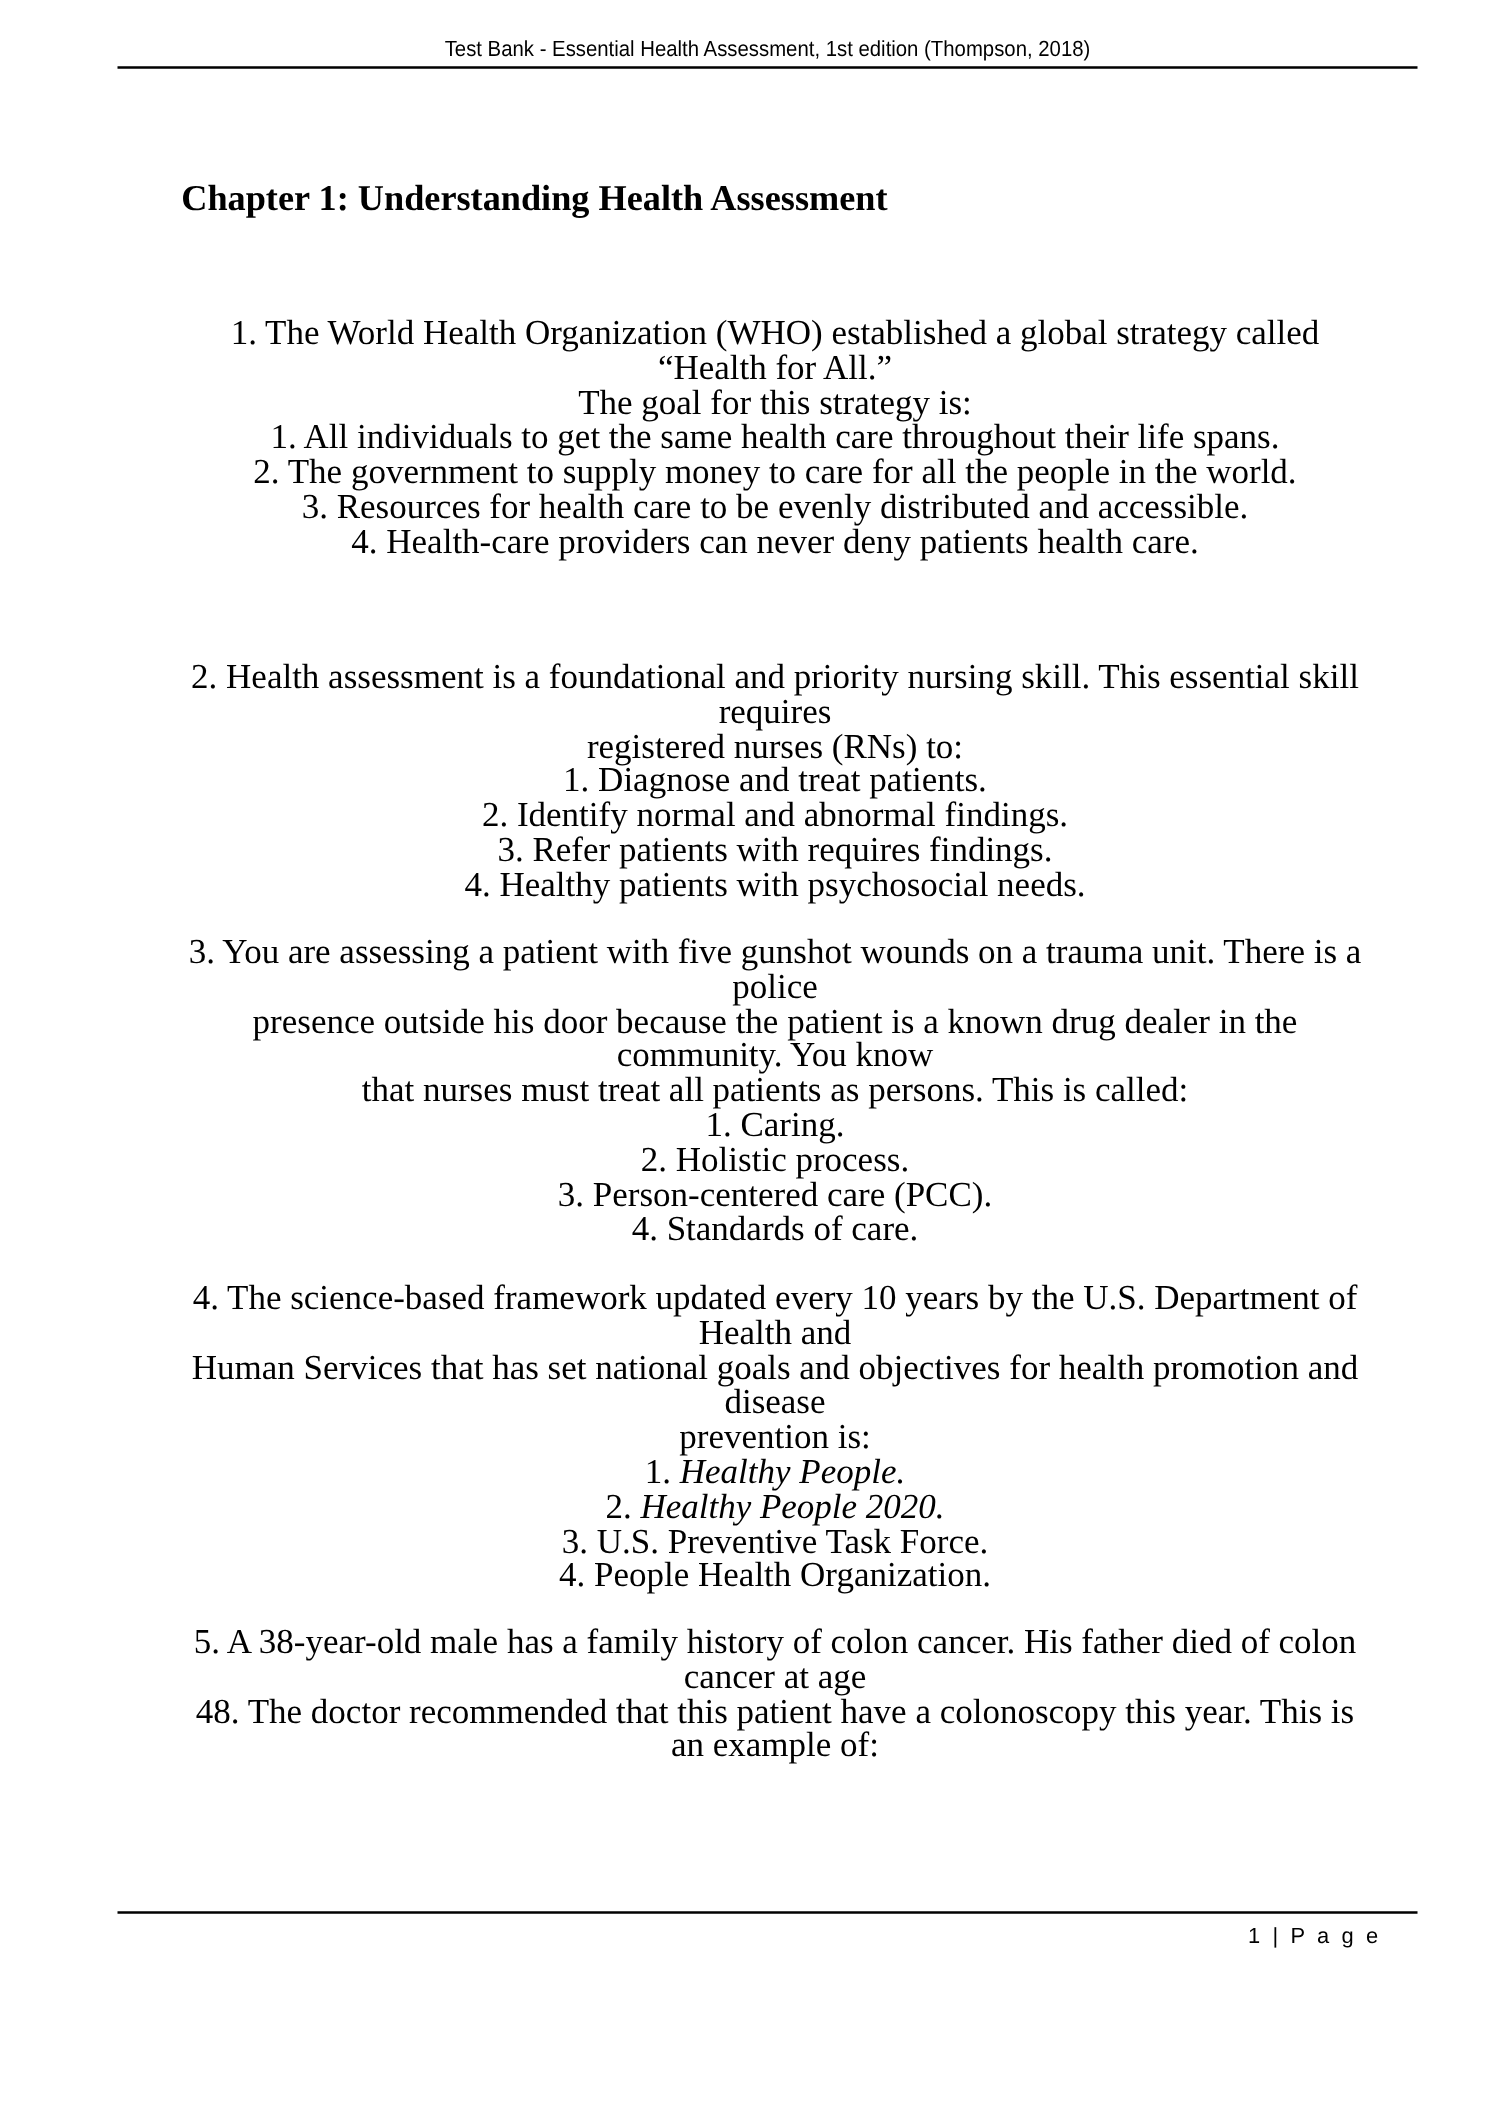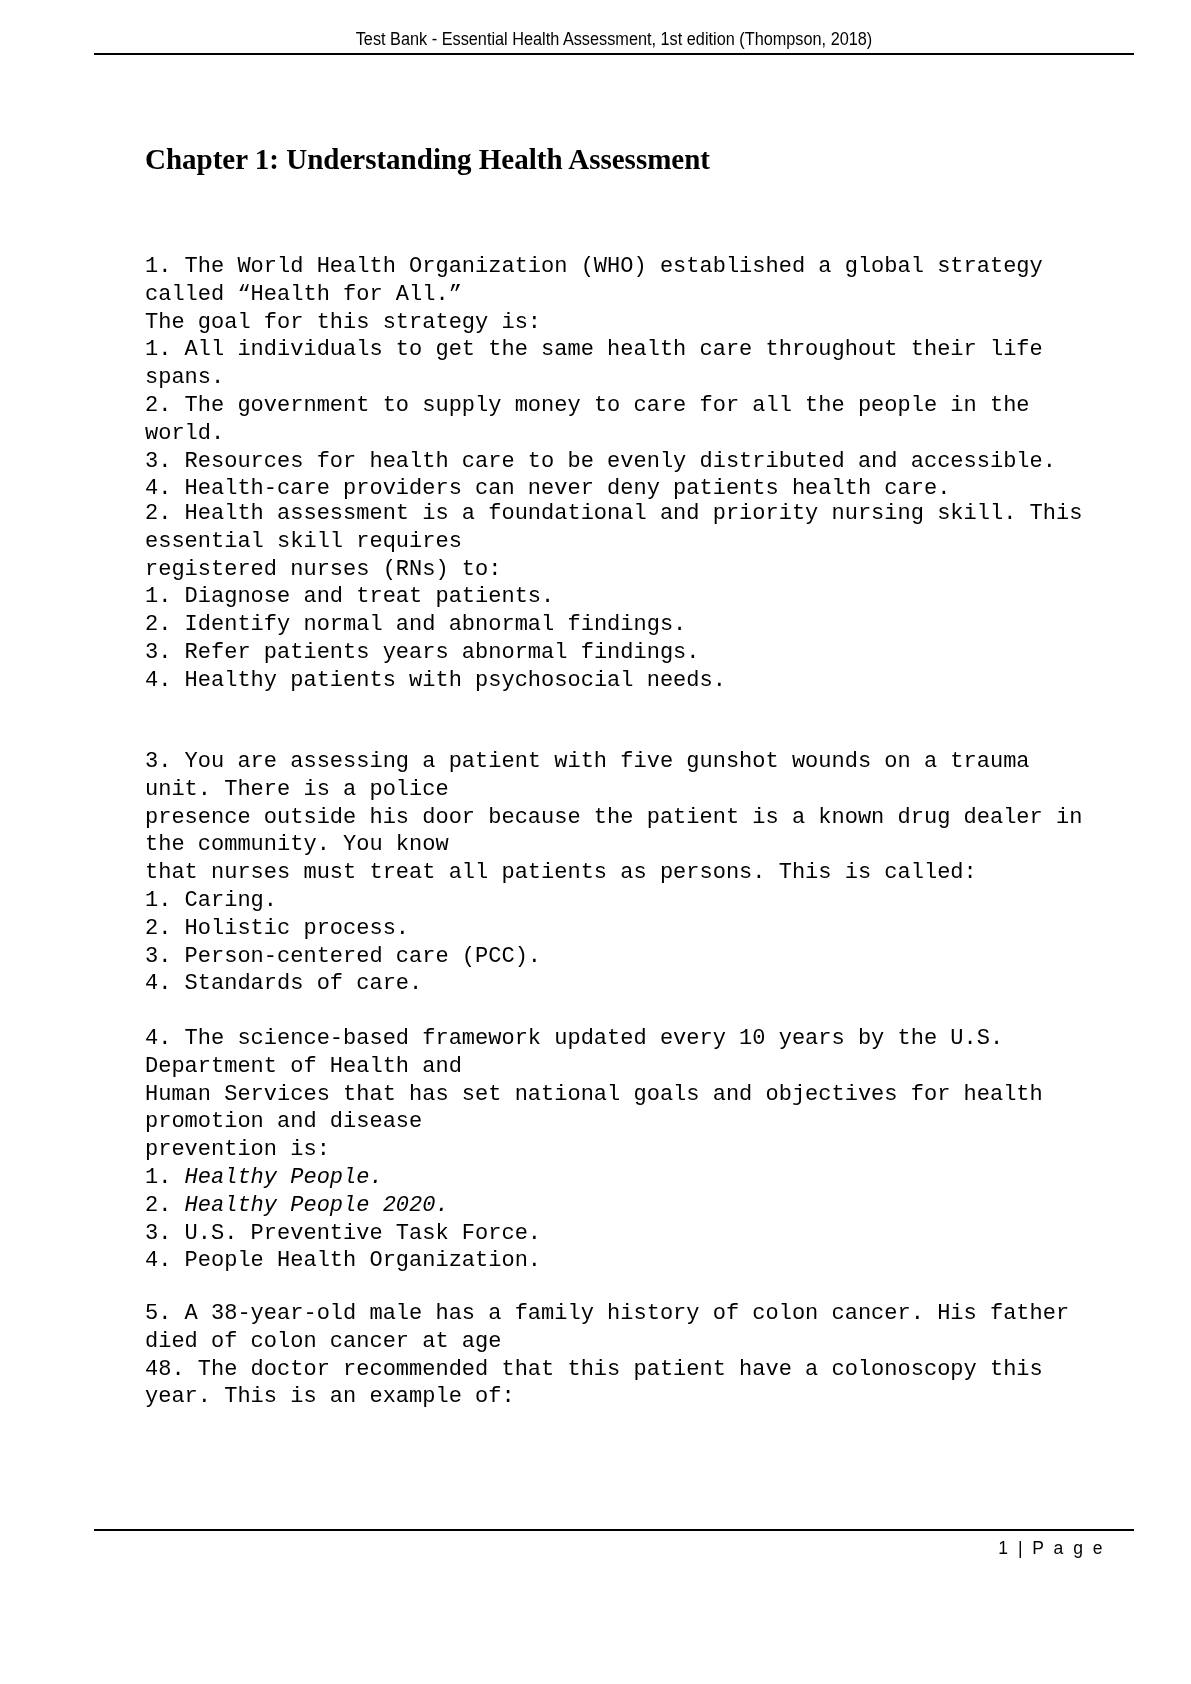--- a/index.html
+++ b/index.html
@@ -15,47 +15,47 @@
   .page-num {
     position:absolute; right:86px; top:1538px;
     font-family:"Liberation Sans", sans-serif; font-size:17.5px; letter-spacing:2.5px;
   }
   .chapter {
     position:absolute; left:145px; top:143px;
     font-family:"Liberation Serif", serif; font-weight:bold; font-size:29px;
   }
   .q {
     position:absolute; left:145px; width:950px;
-    font-family:Liberation Mono, monospace; font-size:22px; line-height:27.8px;
+    font-family:Liberation Serif, serif; font-size:28px; line-height:27.8px;text-align:center;
   }
   .q p { margin:0; }
   .opt i { font-style:italic; }
 </style>
 </head>
 <body>
 
 <div class="running-header">Test Bank - Essential Health Assessment, 1st edition (Thompson, 2018)</div>
 <div class="rule top"></div>
 
 <div class="chapter">Chapter 1: Understanding Health Assessment</div>
 
 <div class="q" style="top:253px;">
     <p>1. The World Health Organization (WHO) established a global strategy called “Health for All.”</p>
     <p>The goal for this strategy is:</p>
     <p class="opt"><span style="white-space: pre;">1. </span><span>All individuals to get the same health care throughout their life spans.</span></p>
     <p class="opt"><span style="white-space: pre;">2. </span><span>The government to supply money to care for all the people in the world.</span></p>
     <p class="opt"><span style="white-space: pre;">3. </span><span>Resources for health care to be evenly distributed and accessible.</span></p>
     <p class="opt"><span style="white-space: pre;">4. </span><span>Health-care providers can never deny patients health care.</span></p>
   </div>
-<div class="q" style="top:500px;">
+<div class="q" style="top:528px;">
     <p>2. Health assessment is a foundational and priority nursing skill. This essential skill requires</p>
     <p>registered nurses (RNs) to:</p>
     <p class="opt"><span style="white-space: pre;">1. </span><span>Diagnose and treat patients.</span></p>
     <p class="opt"><span style="white-space: pre;">2. </span><span>Identify normal and abnormal findings.</span></p>
-    <p class="opt"><span style="white-space: pre;">3. </span><span>Refer patients years abnormal findings.</span></p>
+    <p class="opt"><span style="white-space: pre;">3. </span><span>Refer patients with requires findings.</span></p>
     <p class="opt"><span style="white-space: pre;">4. </span><span>Healthy patients with psychosocial needs.</span></p>
   </div>
 <div class="q" style="top:748px;">
     <p>3. You are assessing a patient with five gunshot wounds on a trauma unit. There is a police</p>
     <p>presence outside his door because the patient is a known drug dealer in the community. You know</p>
     <p>that nurses must treat all patients as persons. This is called:</p>
     <p class="opt"><span style="white-space: pre;">1. </span><span>Caring.</span></p>
     <p class="opt"><span style="white-space: pre;">2. </span><span>Holistic process.</span></p>
     <p class="opt"><span style="white-space: pre;">3. </span><span>Person-centered care (PCC).</span></p>
     <p class="opt"><span style="white-space: pre;">4. </span><span>Standards of care.</span></p>

